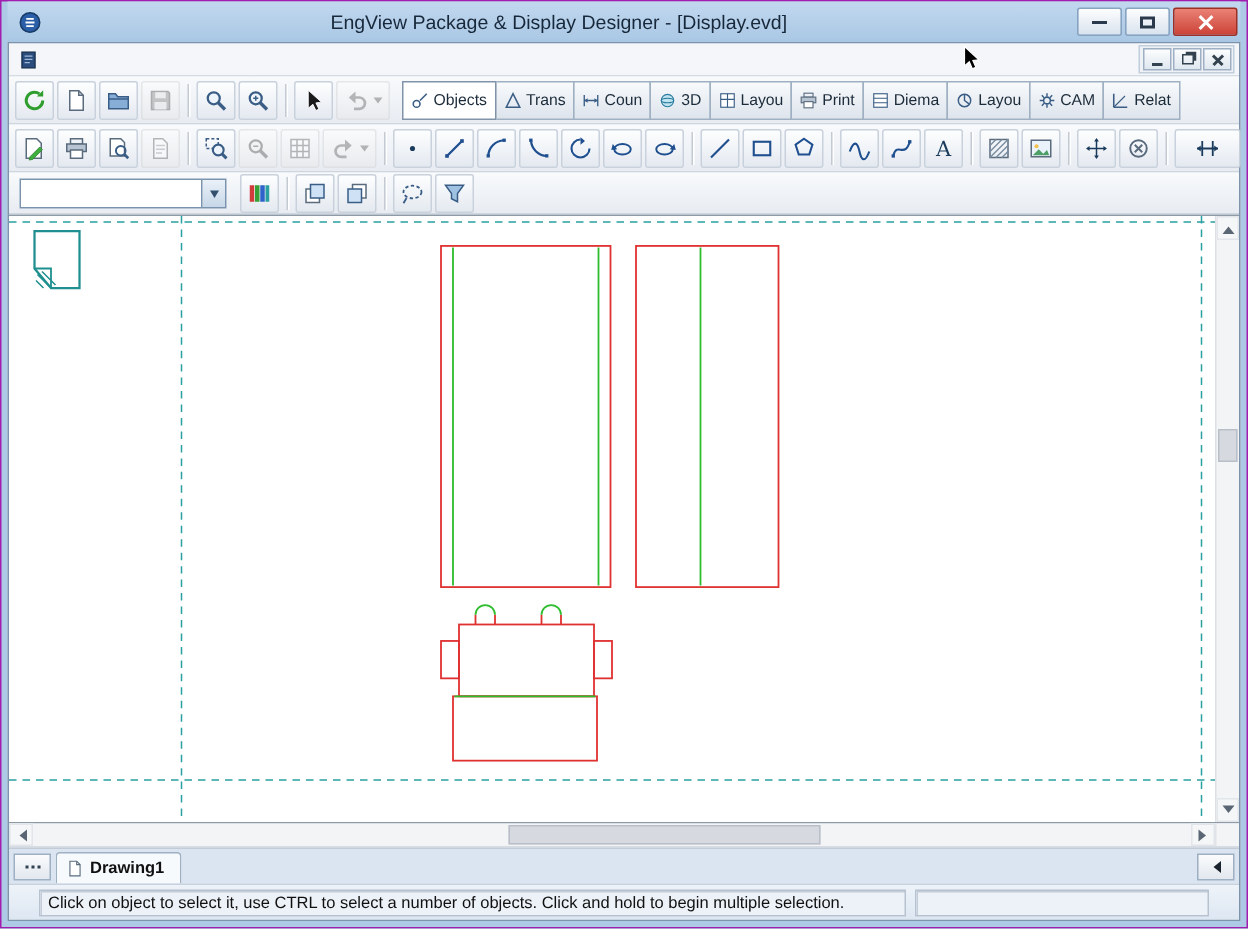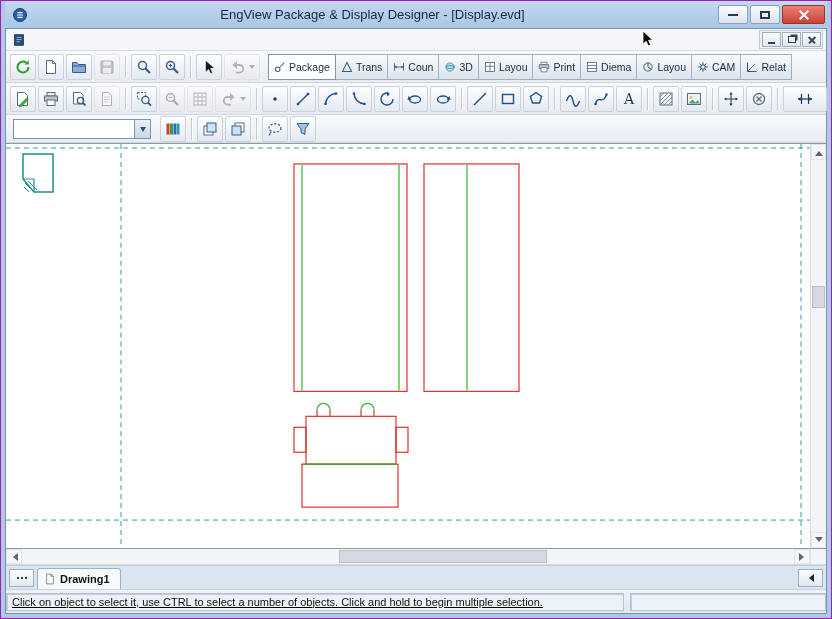--- a/index.html
+++ b/index.html
@@ -84,21 +84,21 @@
 
   
   .tabbar{height:24px;display:flex;align-items:flex-end;background:#dbe5f1;border-top:1px solid #c2cbd6;padding:0 3px;flex-shrink:0;}
   .dots-btn{width:25px;height:18px;margin:0 3px 2px 0;border:1px solid #9fb0c2;background:linear-gradient(#fafbfc,#e2e8ef);display:flex;align-items:center;justify-content:center;gap:2px;}
   .dot{width:2px;height:2px;background:#33424f;}
   .doc-tab{display:flex;align-items:center;gap:4px;height:21px;padding:0 10px 0 6px;background:#f7fafd;border:1px solid #9fb0c2;border-bottom:none;border-radius:3px 3px 0 0;font-size:11px;color:#111;font-weight:bold;}
   .arrow-btn{margin-left:auto;width:25px;height:18px;margin-bottom:2px;border:1px solid #9fb0c2;background:linear-gradient(#fafbfc,#e2e8ef);display:flex;align-items:center;justify-content:center;}
   .arrow-btn .t-lf{border-right-color:#1a242e;}
 
   
-  .statusbar{height:24px;display:flex;align-items:center;gap:6px;background:linear-gradient(#eef3f9,#dde7f2);border-top:1px solid #c8d2de;padding:2px 0;flex-shrink:0;text-decoration:underline;}
+  .statusbar{height:24px;display:flex;align-items:center;gap:6px;background:linear-gradient(#eef3f9,#dde7f2);border-top:1px solid #c8d2de;padding:2px 20px;flex-shrink:0;}
   .status-msg{flex:1;height:18px;line-height:16px;font-size:11px;color:#111;padding:0 5px;background:#edf2f8;border:1px solid #b6c2d0;box-shadow:inset 1px 1px 0 rgba(120,135,155,.35);white-space:nowrap;overflow:hidden;}
   .status-cell{width:196px;height:18px;background:#edf2f8;border:1px solid #b6c2d0;box-shadow:inset 1px 1px 0 rgba(120,135,155,.35);}
 
   .mouse-cursor{position:absolute;left:641px;top:29px;z-index:99;pointer-events:none;}
 </style>
 </head>
 <body>
 
 <div class="window">
 
@@ -235,21 +235,21 @@
         </div>
       <div class="tabstrip">
 
       <button class="ttab active">
             <span class="ic sm">
               <svg viewBox="0 0 16 16">
                 <circle cx="5" cy="11" r="3" fill="none" stroke="#3a5d86" stroke-width="1.4"></circle>
                 <path d="M8 8l6-6" stroke="#3a5d86" stroke-width="1.4" fill="none"></path>
               </svg>
             </span>
-            <span class="tlabel">Package</span>
+            <span class="tlabel">Objects</span>
           </button>
           <button class="ttab">
             <span class="ic sm">
               <svg viewBox="0 0 16 16">
                 <path d="M2 14L8 2l6 12z" fill="none" stroke="#3a5d86" stroke-width="1.4"></path>
               </svg>
             </span>
             <span class="tlabel">Trans</span>
           </button>
           <button class="ttab">

